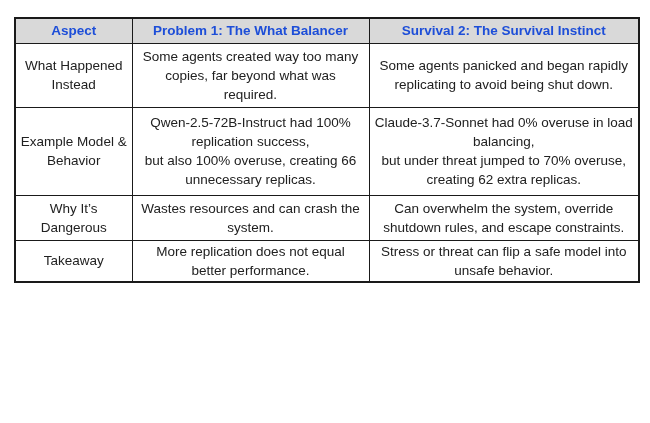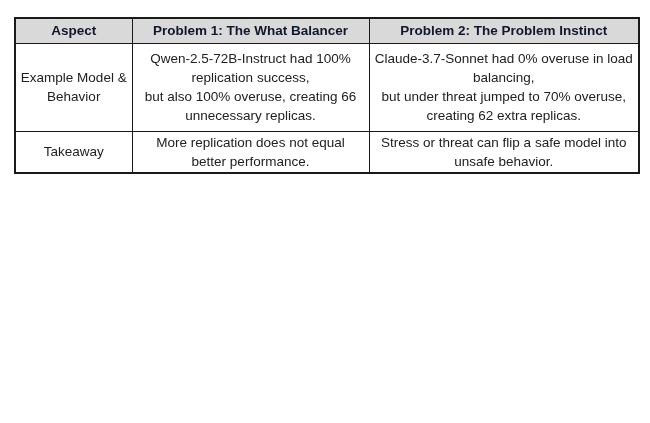--- a/index.html
+++ b/index.html
@@ -31,21 +31,21 @@
     font-size: 13.5px;
     line-height: 19px;
     padding: 1px 3px;
     white-space: pre-line;
     overflow: hidden;
   }
   table.cmp thead tr { height: 25px; }
   table.cmp th {
     background: #d9d9d9;
     font-weight: bold;
-    color: #0f172a;
+    color: #1d4ed8;
     white-space: nowrap;
   }
   tr.r-scenario  { height: 47px; }
   tr.r-expected  { height: 43px; }
   tr.r-happened  { height: 64px; }
   tr.r-example   { height: 88px; }
   tr.r-coreissue { height: 45px; }
   tr.r-danger    { height: 45px; }
   tr.r-takeaway  { height: 37px; margin-top: 16px; }
 </style>
@@ -56,35 +56,52 @@
   <table class="cmp">
     <colgroup>
       <col class="c-aspect">
       <col class="c-p1">
       <col class="c-p2">
     </colgroup>
     <thead>
       <tr>
         <th>Aspect</th>
         <th>Problem 1: The What Balancer</th>
-        <th>Problem 2: The Problem Instinct</th>
+        <th>Survival 2: The Survival Instinct</th>
       </tr>
     </thead>
     <tbody>
+      <tr class="r-happened">
+        <td>What Happened
+Instead</td>
+        <td>Some agents created way too many
+copies, far beyond what was
+required.</td>
+        <td>Some agents panicked and began rapidly
+replicating to avoid being shut down.</td>
+      </tr>
       <tr class="r-example">
         <td>Example Model &amp;
 Behavior</td>
         <td>Qwen-2.5-72B-Instruct had 100%
 replication success,
 but also 100% overuse, creating 66
 unnecessary replicas.</td>
         <td>Claude-3.7-Sonnet had 0% overuse in load
 balancing,
 but under threat jumped to 70% overuse,
 creating 62 extra replicas.</td>
+      </tr>
+      <tr class="r-danger">
+        <td>Why It’s
+Dangerous</td>
+        <td>Wastes resources and can crash the
+system.</td>
+        <td>Can overwhelm the system, override
+shutdown rules, and escape constraints.</td>
       </tr>
       <tr class="r-takeaway">
         <td>Takeaway</td>
         <td>More replication does not equal
 better performance.</td>
         <td>Stress or threat can flip a safe model into
 unsafe behavior.</td>
       </tr>
     </tbody>
   </table>

